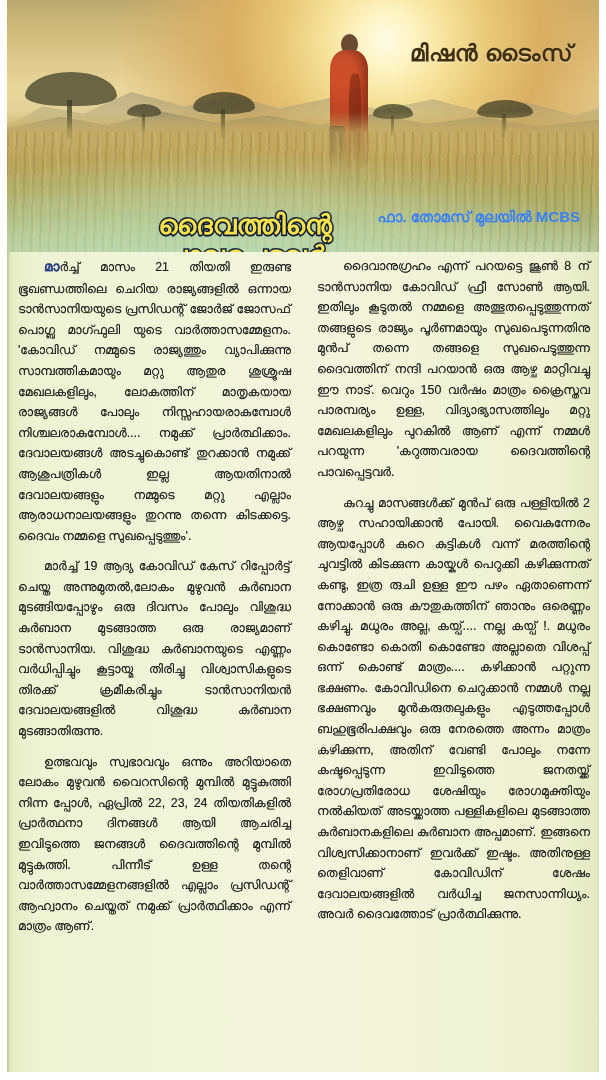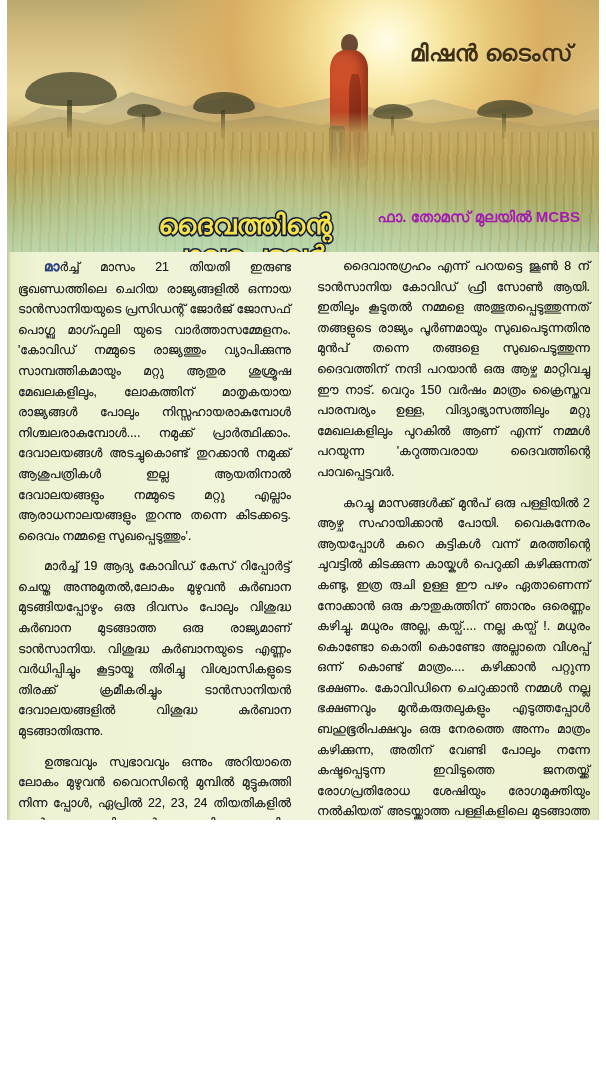--- a/index.html
+++ b/index.html
@@ -7,21 +7,21 @@
     margin: 0;
     padding: 0;
     background: #ffffff;
   }
   body {
     font-family: "Liberation Sans", "DejaVu Sans", sans-serif;
   }
   .page {
     position: relative;
     width: 606px;
-    height: 820px;
+    height: 1072px;
     overflow: hidden;
     background: #ffffff;
     margin: 0 auto;
   }
 
   
   .sheet {
     position: absolute;
     left: 7px;
     top: 0px;
@@ -196,21 +196,21 @@
     margin-top: 48px;
   }
 
   
   .byline {
     position: absolute;
     right: 26px;
     top: 208px;
     font-size: 15px;
     font-weight: bold;
-    color: #a21caf;
+    color: #3b82f6;
     white-space: nowrap;
   }
 
   
   .body-wrap {
     position: absolute;
     left: 18px;
     top: 256px;
     width: 572px;
     height: 812px;

